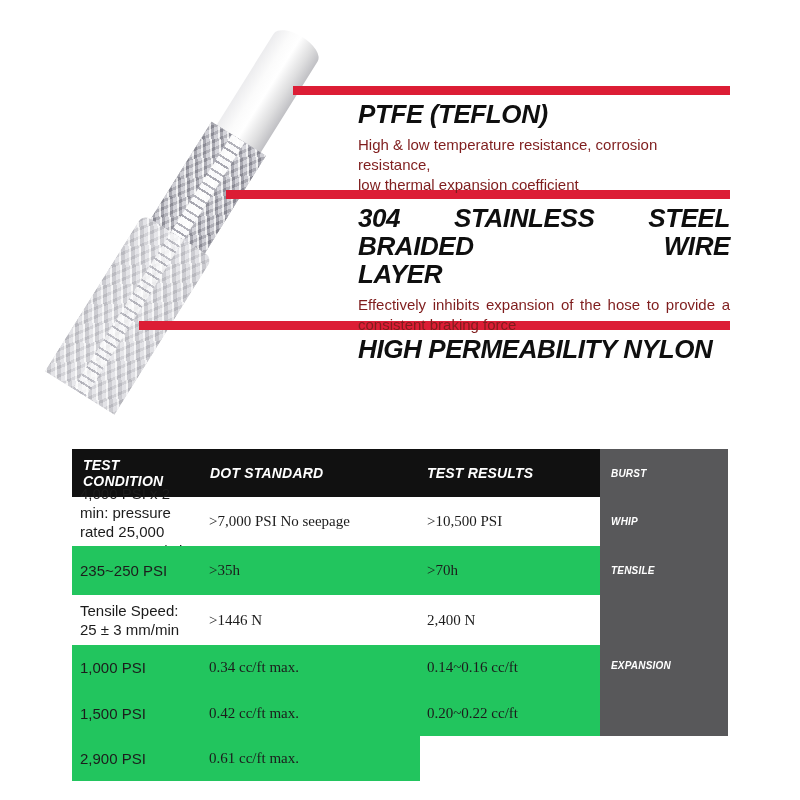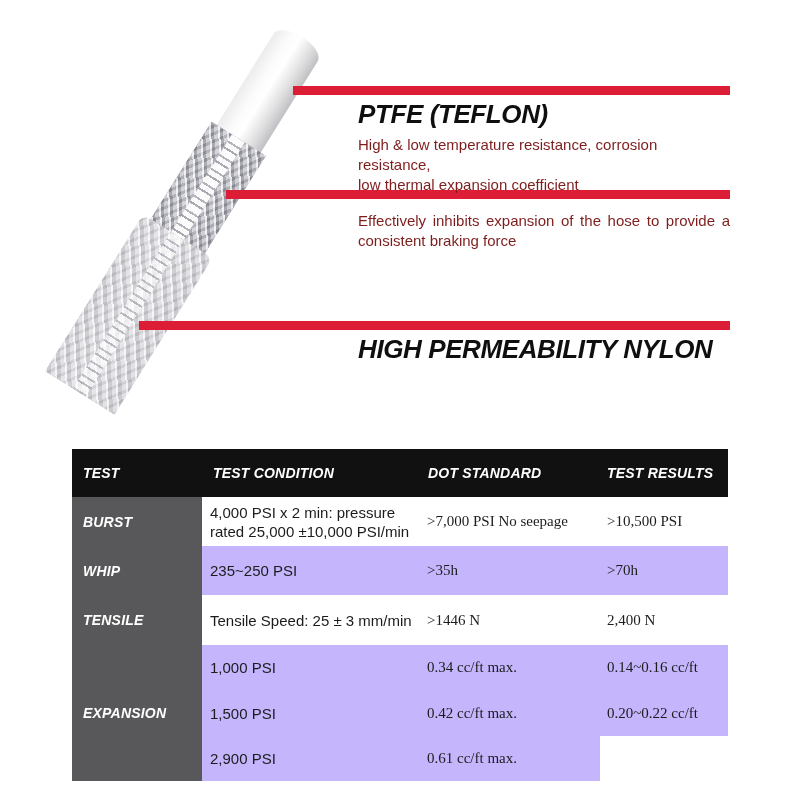--- a/index.html
+++ b/index.html
@@ -65,29 +65,29 @@
     position:absolute;left:72px;top:449px;z-index:3;
     display:grid;
     grid-template-columns:130px 218px 180px 128px;
     grid-template-rows:48px 49px 49px 50px 45px 46px 45px;
   }
   .th{
     background:#111111;color:#ffffff;font-size:14px;font-weight:bold;font-style:italic;
     letter-spacing:.2px;display:flex;align-items:center;
   }
   .rowlabel{
-    background:#58585a;color:#ffffff;font-size:14px;font-weight:bold;font-style:italic;
+    background:#58585a;color:#ffffff;font-size:10px;font-weight:bold;font-style:italic;
     letter-spacing:.2px;display:flex;align-items:center;padding-left:11px;
   }
   .rowlabel.span3{grid-row:span 3;}
   .cell{
     font-size:15px;line-height:19px;color:#1c1c1c;
     display:flex;align-items:center;background:#ffffff;
   }
-  .cell.gray{background:#c4b5fd;text-align:right;}
+  .cell.gray{background:#22c55e;text-align:right;}
   .c2{padding-left:8px;padding-right:6px;}
   .c3{padding-left:7px;font-family:Liberation Serif, serif;}
   .pl11{padding-left:11px;}
   .pl8{padding-left:8px;}
   .pl7{padding-left:7px;}
 </style>
 </head>
 <body>
 
 <div class="page">
@@ -110,35 +110,38 @@
     <div class="sec-title">
       <span class="tline">PTFE (TEFLON)</span>
     </div>
     <div class="sec-body">
       <span class="bline">High &amp; low temperature resistance, corrosion resistance,</span>
       <span class="bline">low thermal expansion coefficient</span>
     </div>
   </div>
 
   <div class="section sec-2">
+    <div class="sec-title">
+      <span class="tline justify">304 STAINLESS STEEL BRAIDED WIRE</span>
+      <span class="tline">LAYER</span>
+    </div>
     <div class="sec-body">
       <span class="bline justify">Effectively inhibits expansion of the hose to provide a</span>
       <span class="bline">consistent braking force</span>
     </div>
   </div>
 
   <div class="section sec-3">
     <div class="sec-title">
       <span class="tline">HIGH PERMEABILITY NYLON</span>
     </div>
   </div>
 
   <div class="spec-table">
 
-    <div class="th pl11">TEST</div>
     <div class="th pl11">TEST CONDITION</div>
     <div class="th pl8">DOT STANDARD</div>
     <div class="th pl7">TEST RESULTS</div>
 
     <div class="rowlabel">BURST</div>
     <div class="cell c2">4,000 PSI x 2 min: pressure rated 25,000 ±10,000 PSI/min</div>
     <div class="cell c3">&gt;7,000 PSI No seepage</div>
     <div class="cell c3">&gt;10,500 PSI</div>
 
     <div class="rowlabel">WHIP</div>

